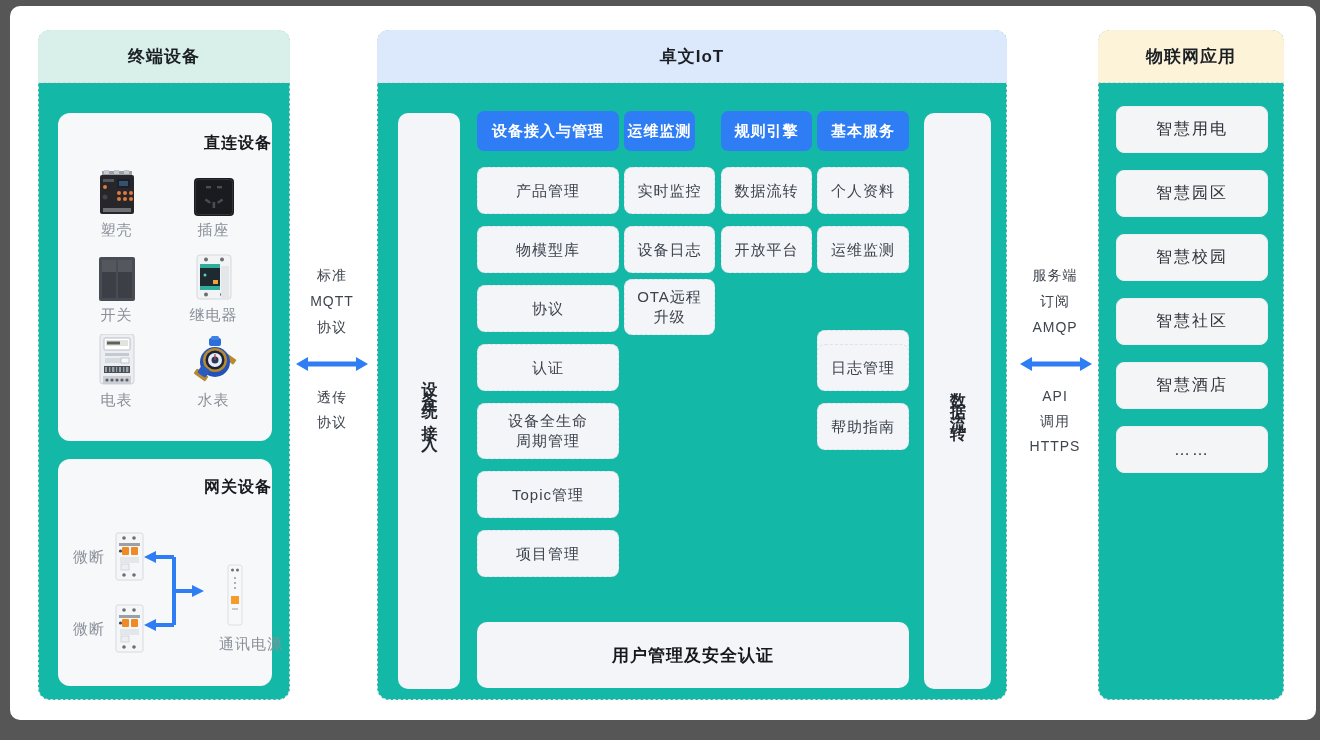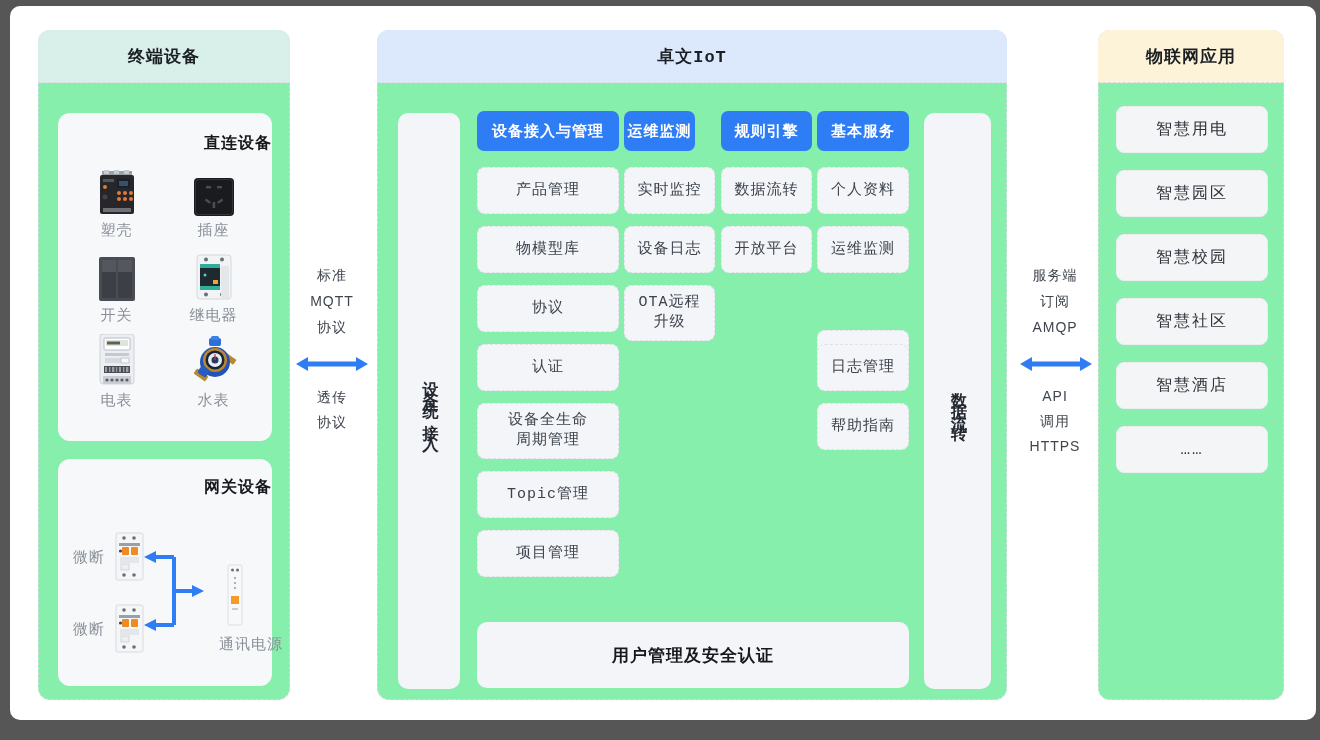--- a/index.html
+++ b/index.html
@@ -9,21 +9,21 @@
     font-family:"Liberation Sans","DejaVu Sans",sans-serif;
     -webkit-font-smoothing:antialiased;
   }
   .screen{
     position:absolute;left:10px;top:6px;width:1306px;height:714px;
     background:#ffffff;border-radius:10px;
   }
   
   .panel{
     position:absolute;border:1px dashed #d9dce1;border-radius:12px;
-    background:#86efac;box-sizing:border-box;font-family:Liberation Mono, monospace;
+    background:#14b8a6;box-sizing:border-box;
   }
   .panel-header{
     position:absolute;left:-1px;top:-1px;right:-1px;height:52px;
     border-radius:12px 12px 0 0;border-bottom:1px dashed #d9dce1;
     display:flex;align-items:center;justify-content:center;
     font-size:17px;font-weight:700;color:#1b1f24;letter-spacing:1px;
   }
   .left-panel{left:28px;top:24px;width:252px;height:670px;}
   .center-panel{left:367px;top:24px;width:630px;height:670px;}
   .right-panel{left:1088px;top:24px;width:186px;height:670px;}
@@ -326,21 +326,21 @@
     <div class="item" style="left:99px;width:142px;top:195px;">物模型库</div>
     <div class="item" style="left:99px;width:142px;top:254px;">协议</div>
     <div class="item" style="left:99px;width:142px;top:372px;height:56px;">设备全生命
 周期管理</div>
     <div class="item" style="left:99px;width:142px;top:313px;">认证</div>
     <div class="item" style="left:99px;width:142px;top:440px;">Topic管理</div>
     <div class="item" style="left:99px;width:142px;top:499px;">项目管理</div>
 
     <div class="item" style="left:246px;width:91px;top:136px;">实时监控</div>
     <div class="item" style="left:246px;width:91px;top:195px;">设备日志</div>
-    <div class="item" style="left:246px;width:91px;top:254px;height:56px;">OTA远程
+    <div class="item" style="left:246px;width:91px;top:248px;height:56px;">OTA远程
 升级</div>
 
     <div class="item" style="left:343px;width:91px;top:136px;">数据流转</div>
     <div class="item" style="left:343px;width:91px;top:195px;">开放平台</div>
 
     <div class="item" style="left:439px;width:92px;top:136px;">个人资料</div>
     <div class="item" style="left:439px;width:92px;top:195px;">运维监测</div>
     <div class="item" style="left:439px;width:92px;top:254px;margin-top:45px;">消息管理</div>
     <div class="item" style="left:439px;width:92px;top:313px;">日志管理</div>
     <div class="item" style="left:439px;width:92px;top:372px;">帮助指南</div>

